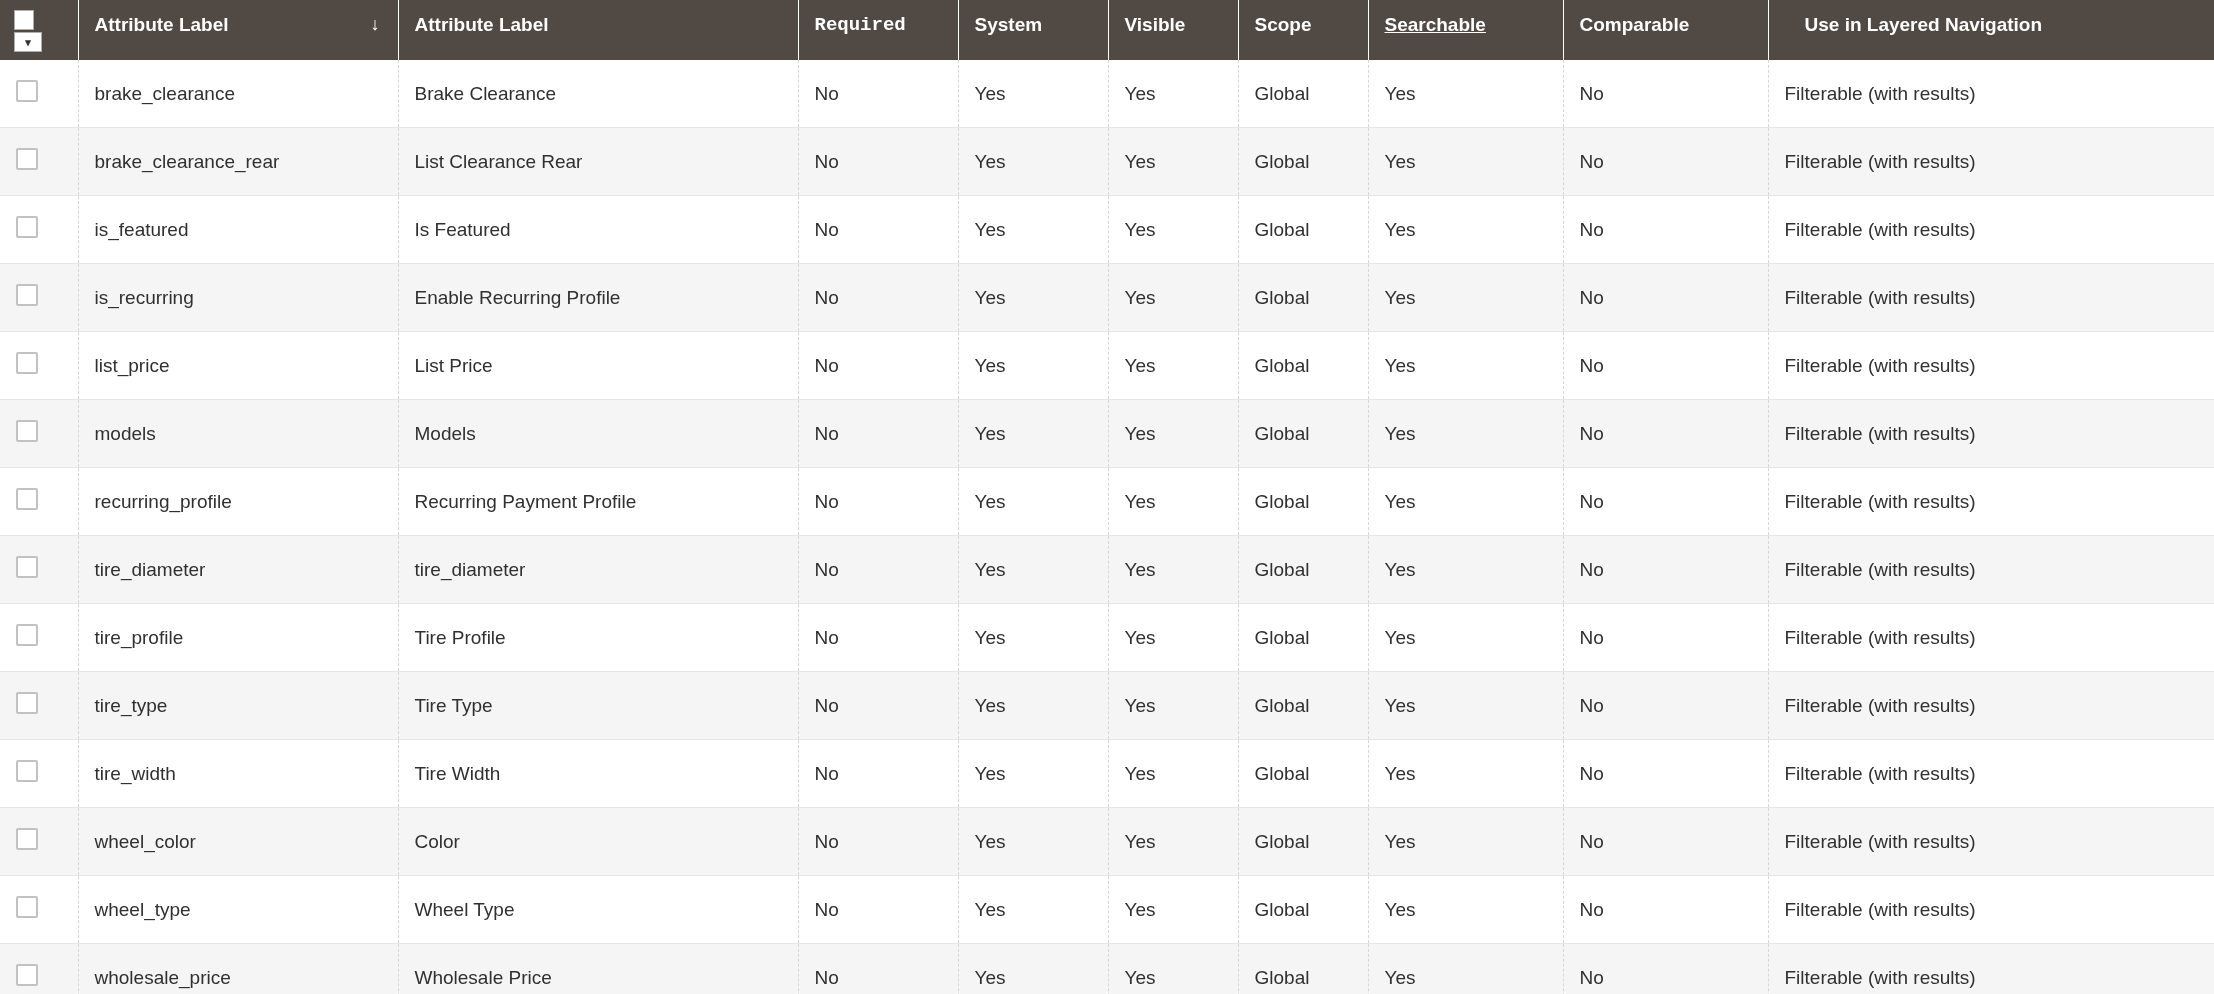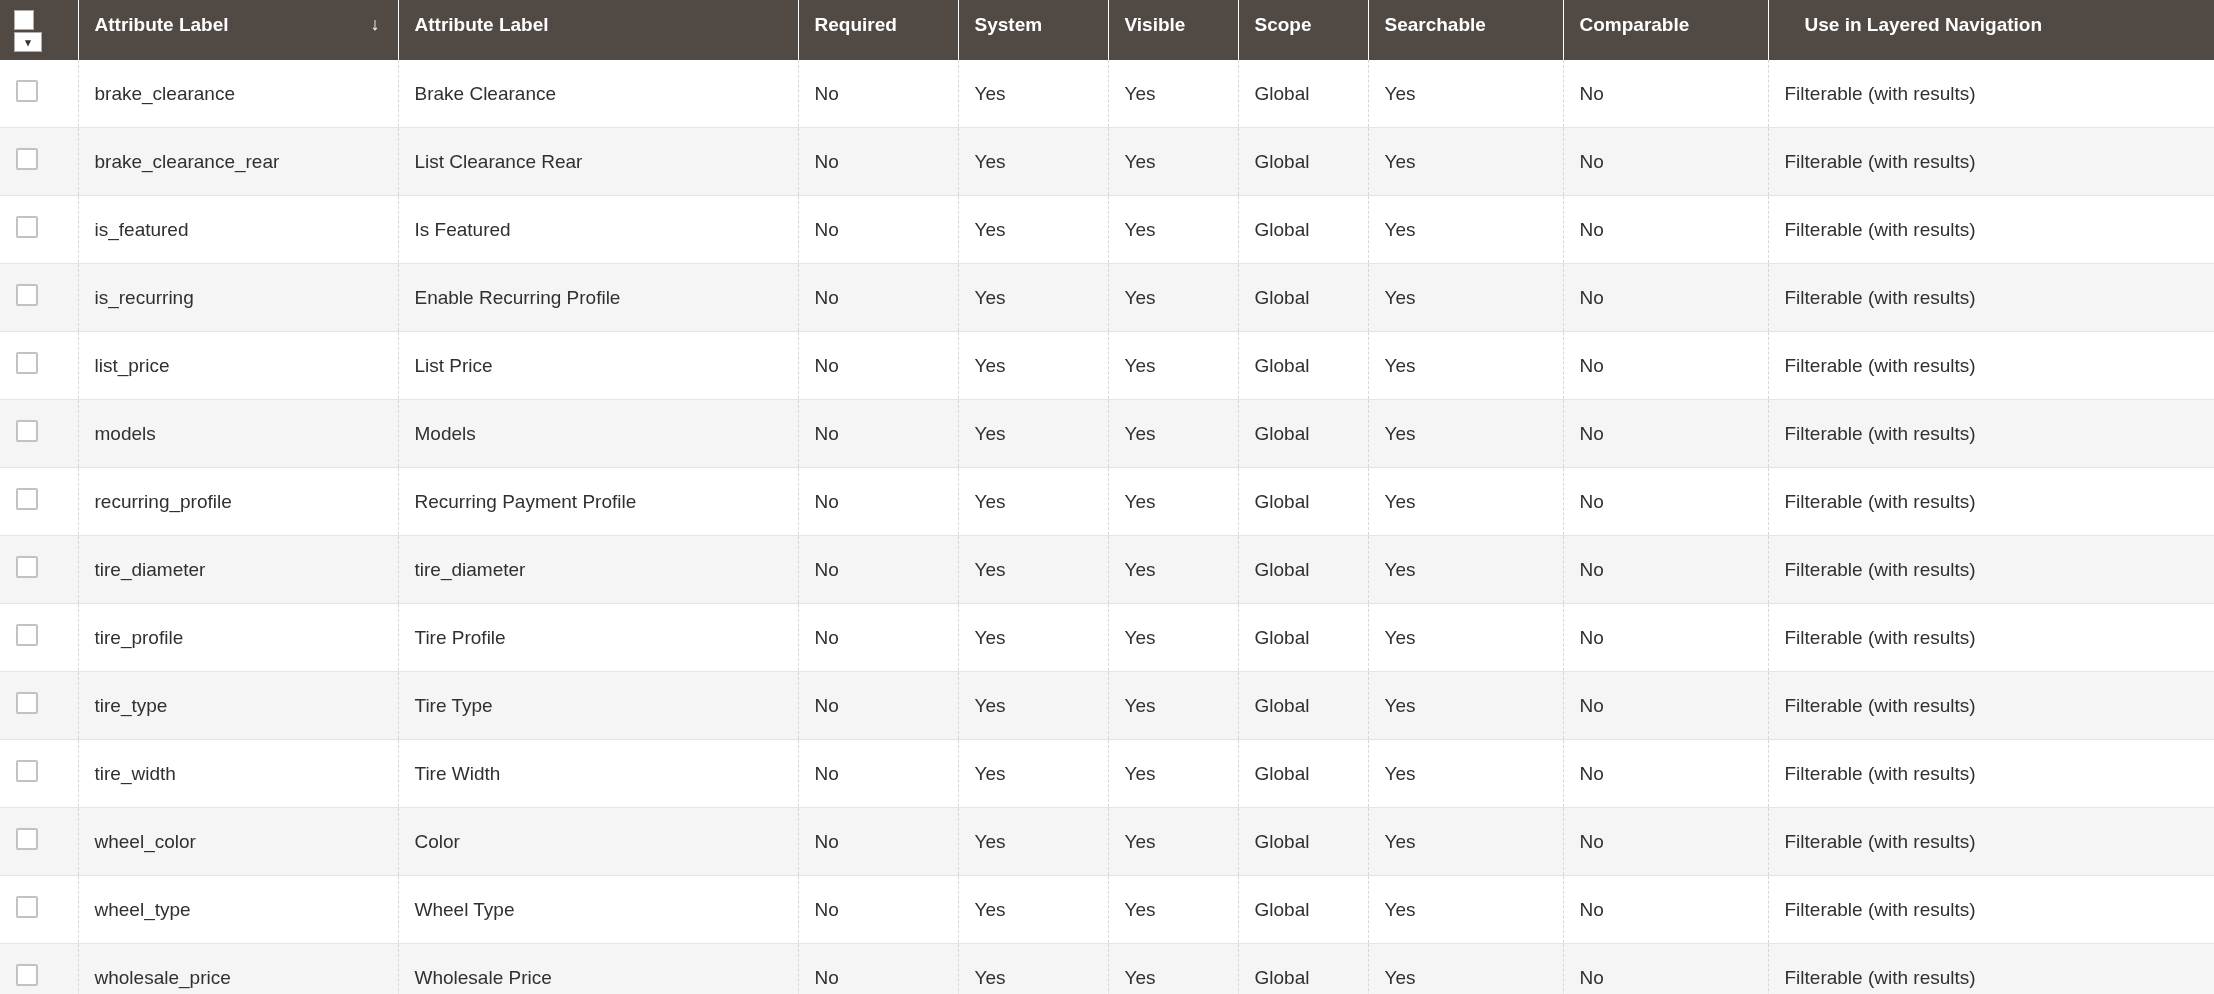--- a/index.html
+++ b/index.html
@@ -27,25 +27,25 @@
     position: relative;
     font-size: 19px;
   }
   .th:last-child { border-right: none; padding-left: 36px; }
   .th-check {
     width: 78px;
     padding: 10px 8px 8px 14px;
   }
   .col-code { width: 320px; }
   .col-label { width: 400px; }
-  .col-required { width: 160px; }
+  .col-required { width: 160px; font-family: Liberation Mono, monospace; }
   .col-system { width: 150px; }
   .col-visible { width: 130px; }
   .col-scope { width: 130px; }
-  .col-searchable { width: 195px; }
+  .col-searchable { width: 195px; text-decoration: underline; }
   .col-comparable { width: 205px; margin-left: 32px; }
   .col-layered { width: auto; }
   .sort-arrow {
     position: absolute;
     right: 18px;
     top: 14px;
     font-size: 18px;
     color: #fff;
   }
   .header-check-wrap {

